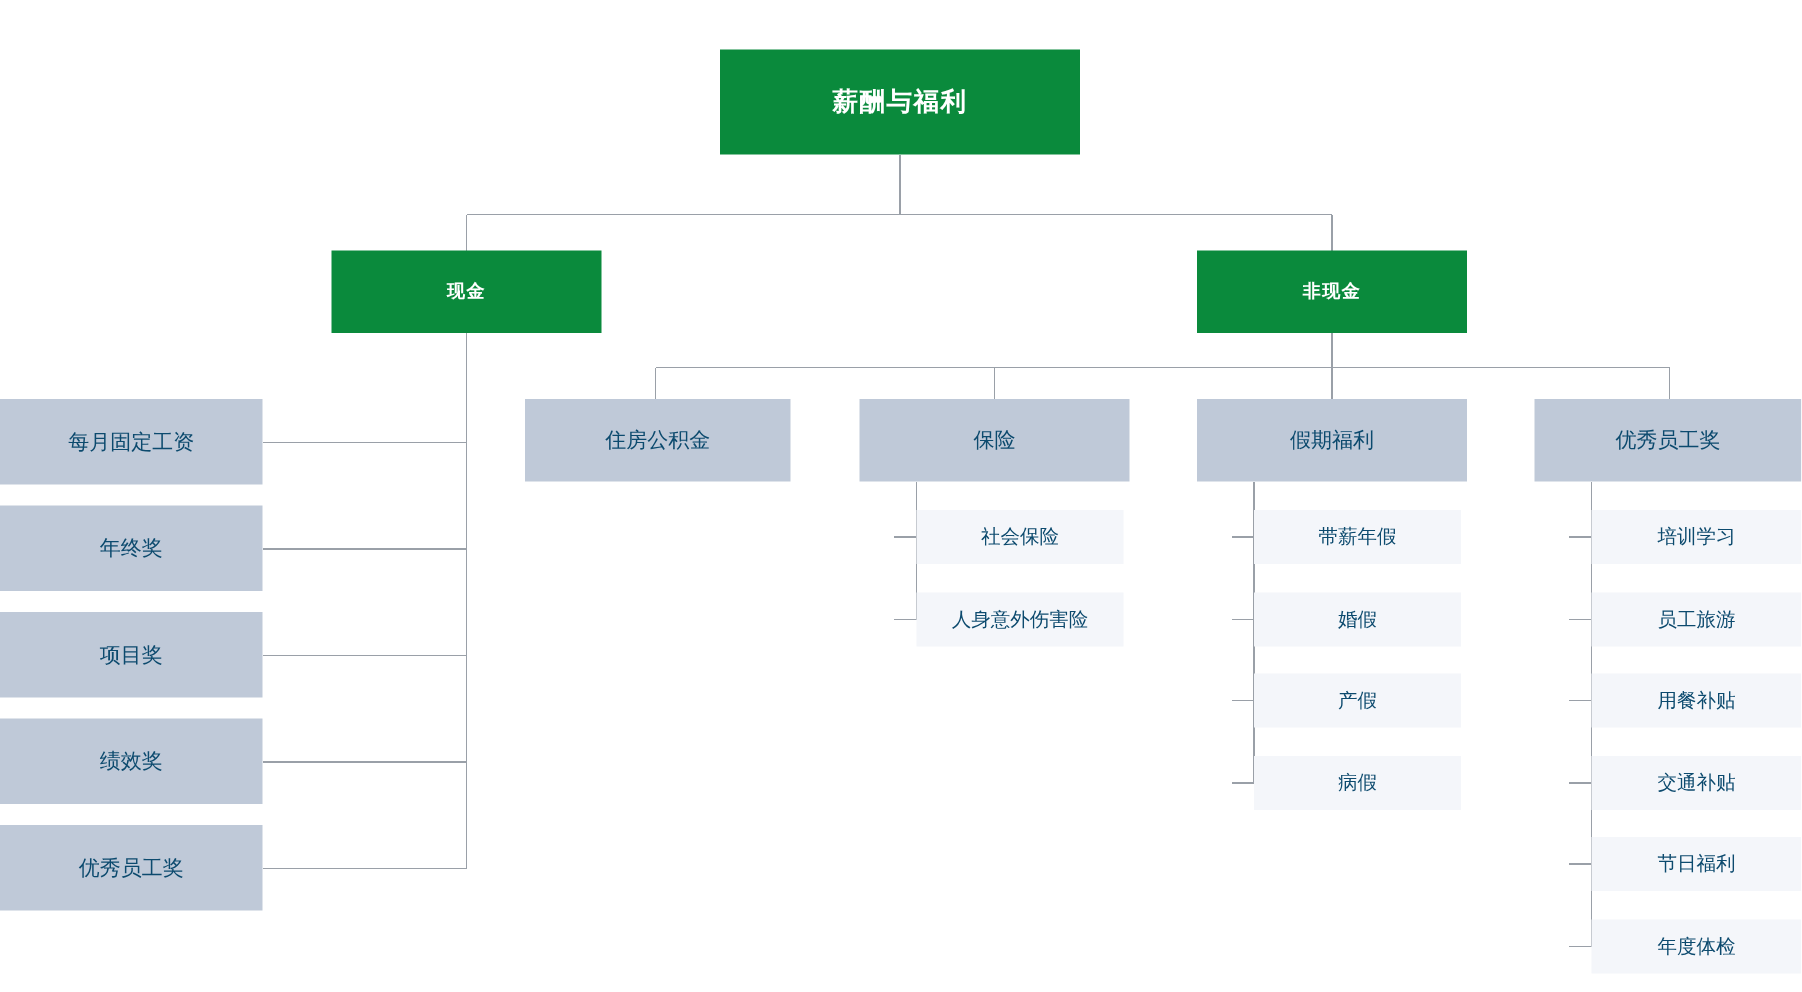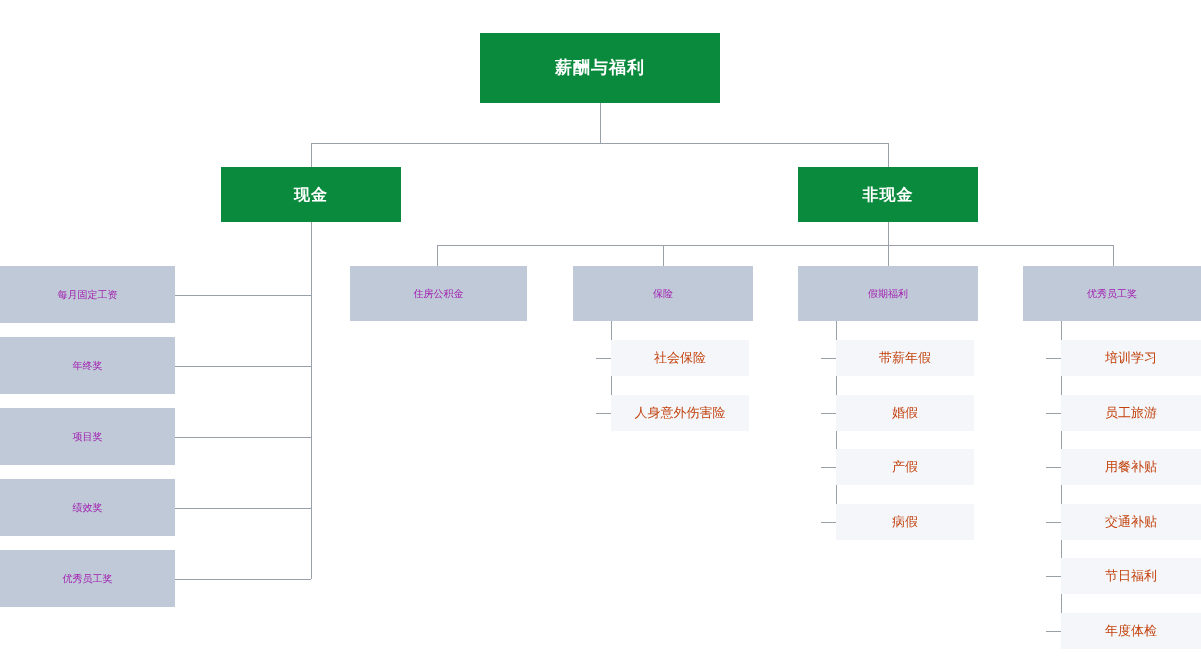--- a/index.html
+++ b/index.html
@@ -40,33 +40,33 @@
   .node.level-root {
     background: #0a8a3c;
     color: #ffffff;
     font-size: 17px;
     font-weight: bold;
     letter-spacing: 1px;
   }
   .node.level-two {
     background: #0a8a3c;
     color: #ffffff;
-    font-size: 16px;
+    font-size: 12px;
     font-weight: bold;
     letter-spacing: 1px;
   }
   .node.level-three {
     background: #bfc9d8;
-    color: #a21caf;
-    font-size: 10px;
+    color: #0c4a6e;
+    font-size: 14px;
     font-weight: normal;
   }
   .node.level-leaf {
     background: #f4f6fa;
-    color: #c2410c;
+    color: #0c4a6e;
     font-size: 13px;
     font-weight: normal;
   }
   .node-label {
     display: block;
   }
 </style>
 </head>
 <body>
 

